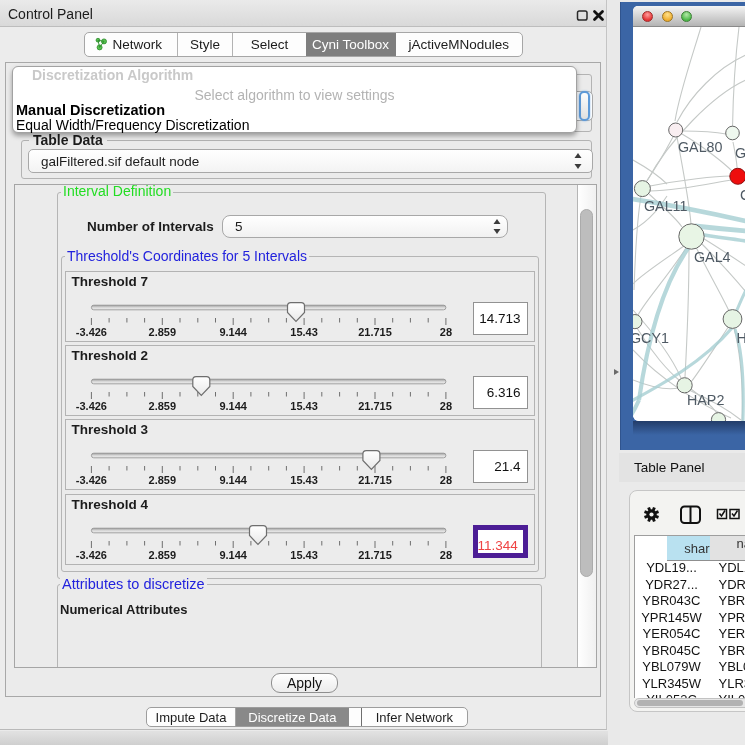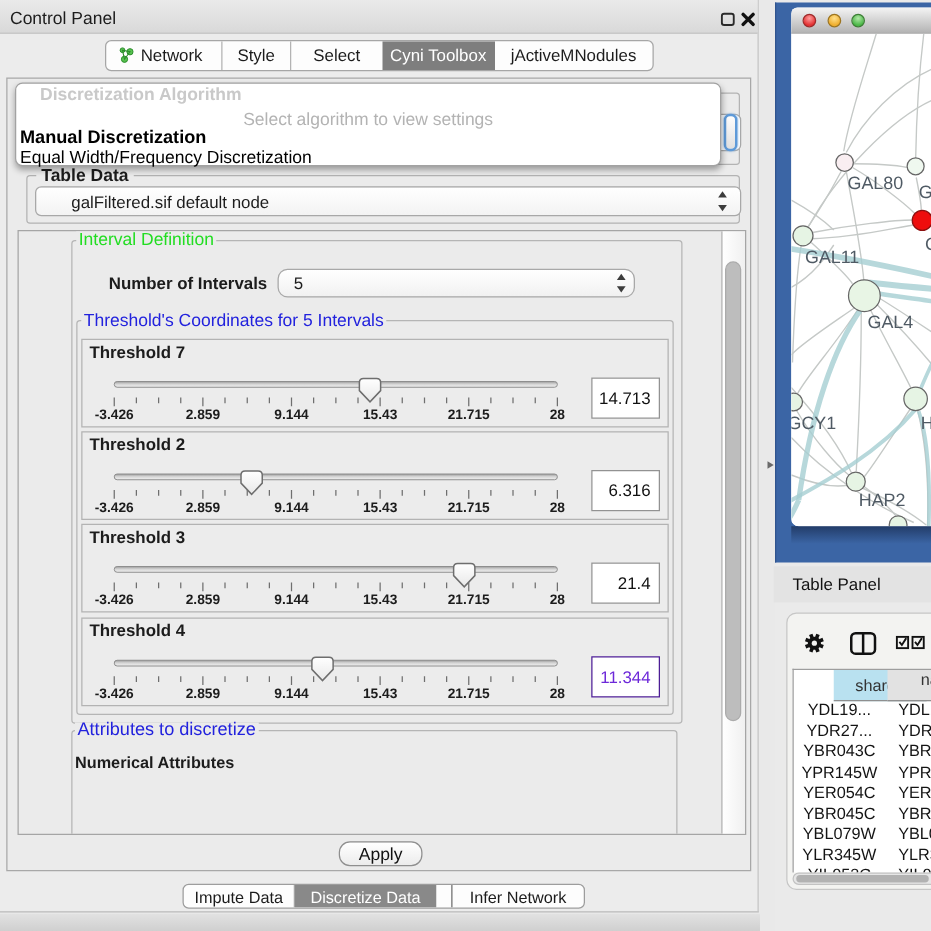--- a/index.html
+++ b/index.html
@@ -43,21 +43,21 @@
     <div class="abs" style="left:23px; top:4px; height:14px; line-height:14px; background:#ebebeb; padding:0 4px; font-size:14px; font-weight:bold; color:#1c1c1c;">Discretization Algorithm</div>
 
     <div class="abs" style="left:22px; top:26px; width:565px; height:34px;">
       <div class="abs" style="left:0; top:2px; width:565px; height:30px; background:#fff; border:1px solid #a8a8a8; border-radius:5px;"></div>
       <div class="abs" style="left:551px; top:2px; width:11px; height:30px; border:2.5px solid #5e9ad8; border-radius:5px; background:linear-gradient(#fdfdfd,#e0e0e0); box-shadow:0 0 2px #7fb0e2;"></div>
     </div>
 
     <div class="abs" style="left:15px; top:77px; width:571px; height:39px; border:1px solid #b3b3b3; border-radius:3px;"></div>
     <div class="abs" style="left:23px; top:70px; height:14px; line-height:14px; background:#ebebeb; padding:0 4px; font-size:14px; font-weight:bold; color:#1c1c1c;">Table Data</div>
     <div class="abs" style="left:22px; top:86px; width:565px; height:24px; background:linear-gradient(#ffffff,#f3f3f3); border:1px solid #a8a8a8; border-radius:5px;">
-      <div class="abs" style="left:12px; top:0; line-height:23px; font-size:13.5px; color:#1c1c1c;margin-left:16px;">galFiltered.sif default node</div>
+      <div class="abs" style="left:12px; top:0; line-height:23px; font-size:13.5px; color:#1c1c1c;">galFiltered.sif default node</div>
       <svg class="abs" width="12" height="22" style="right:8px; top:0;">
           <path d="M6 3 L9.5 8 L2.5 8 Z" fill="#3c3c3c"></path>
           <path d="M6 19 L9.5 14 L2.5 14 Z" fill="#3c3c3c"></path>
         </svg>
     </div>
 
     <div class="abs" style="left:8px; top:121px; width:583px; height:484px; border:1px solid #a5a5a5; background:#ebebeb; overflow:hidden;">
 
       <div class="abs" style="right:0; top:0; width:19px; height:100%; background:linear-gradient(90deg,#ffffff,#f0f0f0); border-left:1px solid #b5b5b5;"></div>
       <div class="abs" style="right:3px; top:24px; width:13px; height:368px; background:#bdbdbd; border:1px solid #ababab; border-radius:7px;"></div>
@@ -252,21 +252,21 @@
             <line x1="362.2" y1="46" x2="362.2" y2="50.5" stroke="#6f6f6f" stroke-width="1"></line>
             <line x1="379.9" y1="46" x2="379.9" y2="53" stroke="#6f6f6f" stroke-width="1"></line>
           <text x="25.4" y="63.5" text-anchor="middle" font-size="11" font-weight="bold" fill="#1c1c1c" font-family="Liberation Sans, sans-serif">-3.426</text>
             <text x="96.3" y="63.5" text-anchor="middle" font-size="11" font-weight="bold" fill="#1c1c1c" font-family="Liberation Sans, sans-serif">2.859</text>
             <text x="167.2" y="63.5" text-anchor="middle" font-size="11" font-weight="bold" fill="#1c1c1c" font-family="Liberation Sans, sans-serif">9.144</text>
             <text x="238.1" y="63.5" text-anchor="middle" font-size="11" font-weight="bold" fill="#1c1c1c" font-family="Liberation Sans, sans-serif">15.43</text>
             <text x="309.0" y="63.5" text-anchor="middle" font-size="11" font-weight="bold" fill="#1c1c1c" font-family="Liberation Sans, sans-serif">21.715</text>
             <text x="379.9" y="63.5" text-anchor="middle" font-size="11" font-weight="bold" fill="#1c1c1c" font-family="Liberation Sans, sans-serif">28</text>
           <path d="M 183.5 34 Q 183.5 30.7 186.8 30.7 L 197.2 30.7 Q 200.5 30.7 200.5 34 L 200.5 40.5 L 192.0 49.5 L 183.5 40.5 Z" fill="url(#thg4)" stroke="#6e6e6e" stroke-width="1.2"></path>
         </svg>
-        <div class="abs" style="left:407px; top:30px; width:55px; height:33px; background:#fff; border:1px solid #4c1d95; text-align:right; line-height:31px; font-size:13.5px; color:#6d28d9; padding-right:6px;">11.344</div>
+        <div class="abs" style="left:407px; top:30px; width:55px; height:33px; background:#fff; border:5px solid #4c1d95; text-align:right; line-height:31px; font-size:13.5px; color:#ef4444; padding-right:6px;">11.344</div>
       </div>
 
       <div class="abs" style="left:41.5px; top:399px; width:485.5px; height:95px; border:1px solid #b5b5b5; border-radius:3px;"></div>
       <div class="abs" style="left:45px; top:392.5px; height:13px; line-height:13px; background:#ebebeb; padding:0 2px; font-size:14.5px; color:#2222dd;">Attributes to discretize</div>
       <div class="abs" style="left:45px; top:417px; font-size:13px; font-weight:bold; color:#1c1c1c;">Numerical Attributes</div>
     </div>
 
     <div class="abs" style="left:265px; top:610px; width:67px; height:20px; background:linear-gradient(#ffffff,#ececec); border:1px solid #8f8f8f; border-radius:9px; text-align:center; line-height:19px; font-size:14px; color:#111;">Apply</div>
   </div>
 

